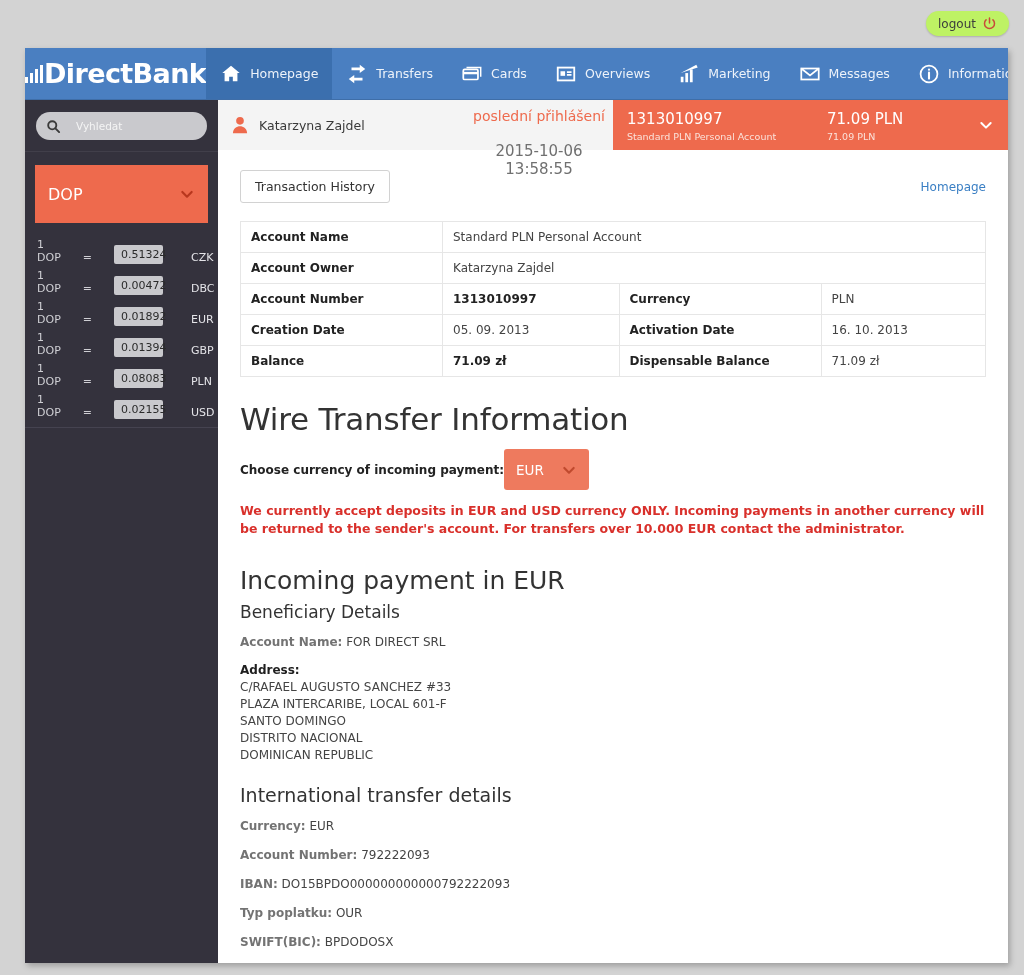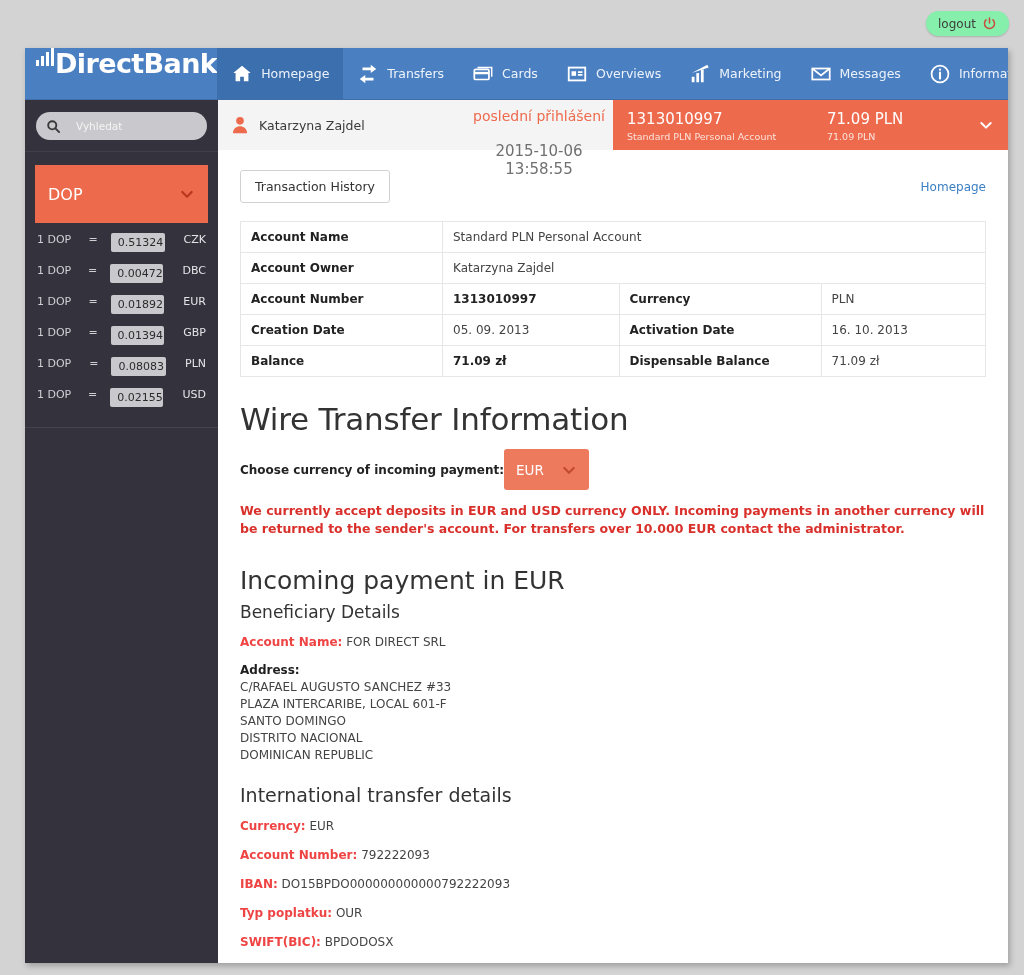--- a/index.html
+++ b/index.html
@@ -13,21 +13,21 @@
   .page { position: relative; width: 1024px; height: 975px; }
 
   
   .topbar {
     position: absolute; left: 0; top: 0; width: 1024px; height: 48px;
     background: #d3d3d3;
   }
   .logout-btn {
     position: absolute; right: 15px; top: 11px;
     height: 25px; min-width: 83px;
-    background: #86efac; border-radius: 13px;
+    background: #bef264; border-radius: 13px;
     display: flex; align-items: center; justify-content: center;
     gap: 6px; padding: 0 10px;
     box-shadow: 0 1px 2px rgba(0,0,0,.18);
     cursor: pointer;
   }
   .logout-btn .lbl { font-size: 12px; color: #3d3d3d; }
   .power-icon { width: 15px; height: 15px; display:block; }
 
   
   .shell {
@@ -38,21 +38,21 @@
     overflow: hidden;
   }
 
   
   .nav {
     height: 52px; background: #4a7fc1;
     display: flex; align-items: stretch;
     border-bottom: 1px solid #3f6ea8;
   }
   .brand {
-    width: 291px; display: flex; align-items: flex-start; padding-left: 11px;
+    width: 291px; display: flex; align-items: center; 
   }
   .brand-bars { display: flex; align-items: flex-end; gap: 2px; height: 18px; margin-right: 1px; }
   .brand-bars i { display:block; width: 3px; background: #fff; }
   .brand-bars i:nth-child(1){ height: 6px; }
   .brand-bars i:nth-child(2){ height: 10px; }
   .brand-bars i:nth-child(3){ height: 14px; }
   .brand-bars i:nth-child(4){ height: 18px; }
   .brand-text {
     color: #fff; font-size: 27px; font-weight: bold; letter-spacing: -.6px;
     font-family: "DejaVu Sans", "Liberation Sans", sans-serif;
@@ -84,22 +84,22 @@
   .search-input::placeholder { color: #f4f4f4; }
   .cur-select {
     margin: 13px 10px 0 10px; height: 58px; background: #ee6a4d;
     display: flex; align-items: center; justify-content: space-between;
     padding: 0 13px; cursor: pointer;
   }
   .cur-select .code { color: #fff; font-size: 16px; }
   .chev { width: 16px; height: 16px; display:block; }
   .rates { padding: 10px 0 0 0; }
   .rate-row {
-    display: flex; align-items: flex-start; height: 31px;
-    padding: 0 12px; gap: 13px;
+    display: flex; align-items: flex-end; height: 31px;
+    padding: 0 12px; gap: 22px;
   }
   .rate-lead { color: #cfcfd4; font-size: 11px; width: 44px; }
   .rate-eq { color: #cfcfd4; font-size: 11px; width: 10px; }
   .rate-val {
     background: #c9c9cd; color: #2b2b2b; font-size: 11px;
     padding: 3px 7px; border-radius: 2px; min-width: 49px; text-align: center;
   }
   .rate-cur { color: #e4e4e8; font-size: 11px; margin-left: 6px; }
   .side-divider { height: 1px; background: #454350; margin-top: 8px; }
 
@@ -159,21 +159,21 @@
 
   .warn {
     color: #d9302b; font-size: 12.5px; font-weight: bold; line-height: 1.45;
     margin-top: 12px; max-width: 752px;
   }
 
   h2.mid { font-size: 25px; font-weight: normal; color: #333; margin: 28px 0 0 0; }
   h3.sub { font-size: 17px; font-weight: normal; color: #333; margin: 7px 0 0 0; }
 
   .kv { font-size: 12px; color: #444; margin-top: 11px; line-height: 1.5; }
-  .kv b { color: #ef4444; }
+  .kv b { color: #737373; }
   .addr-block { font-size: 12px; color: #444; margin-top: 11px; line-height: 1.42; }
   .addr-block b { color: #1f1f1f; display: block; }
 </style>
 </head>
 <body>
 
 <div class="page">
 
   <div class="topbar">
     <div class="logout-btn">

